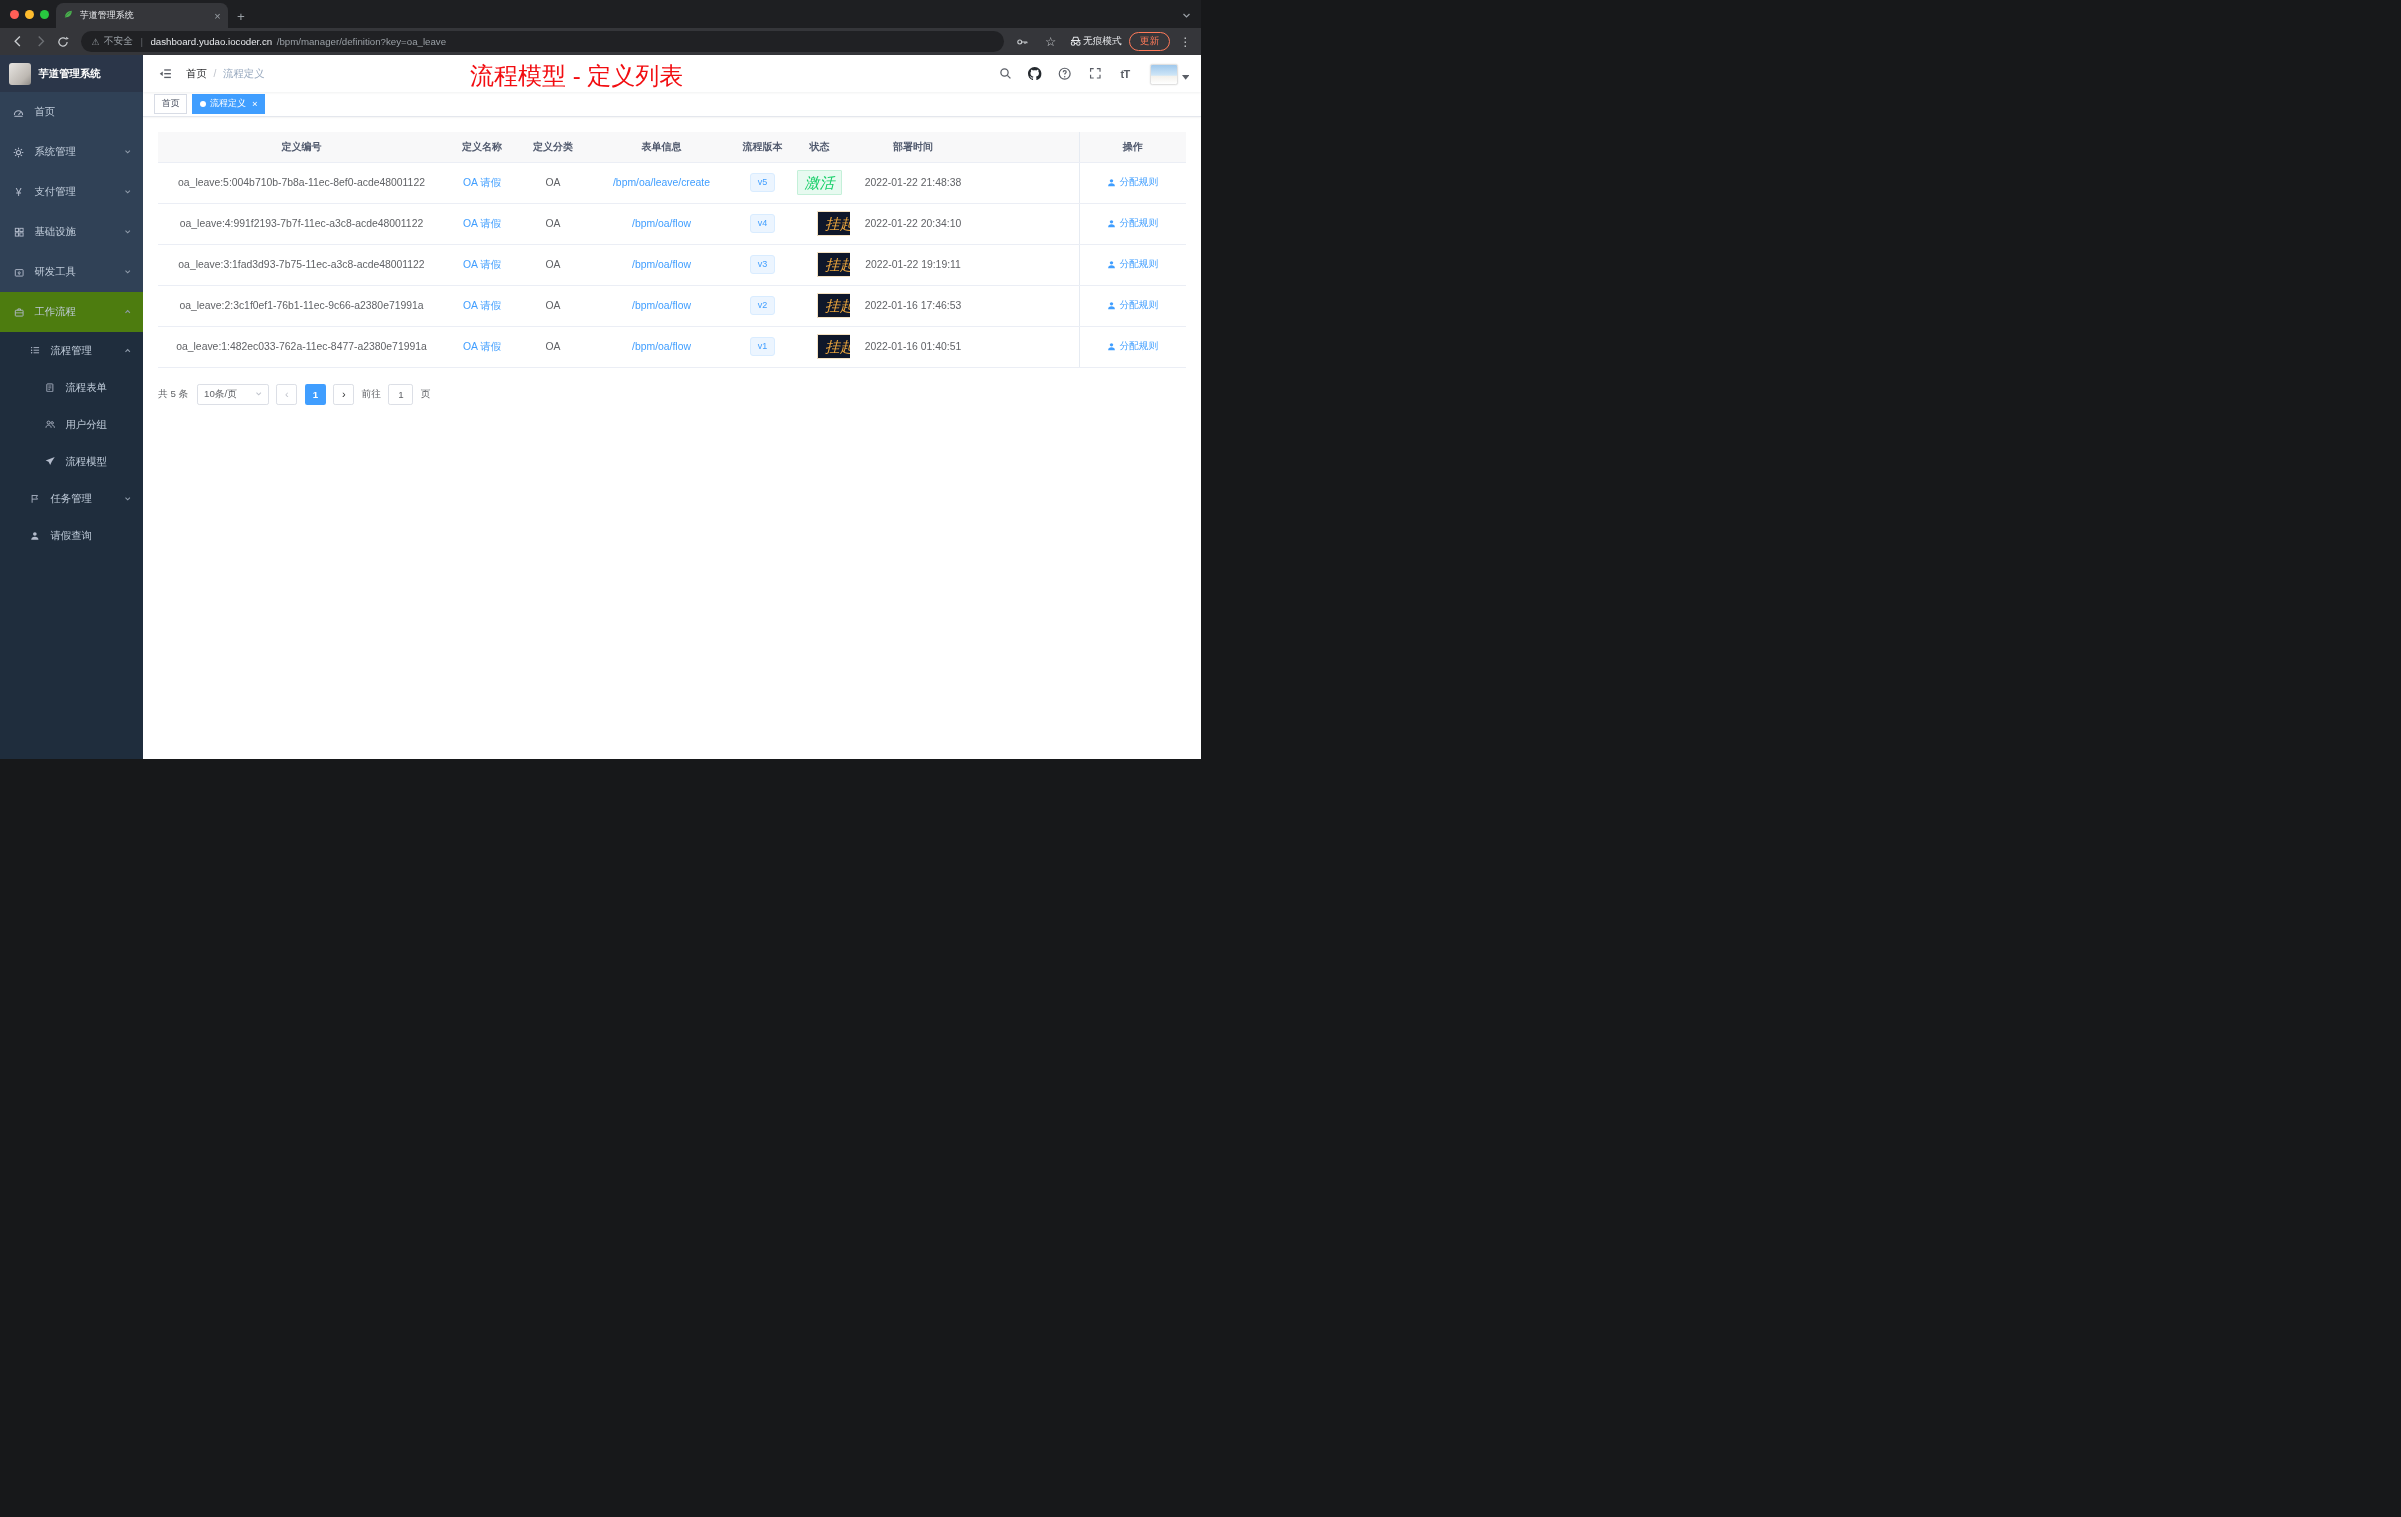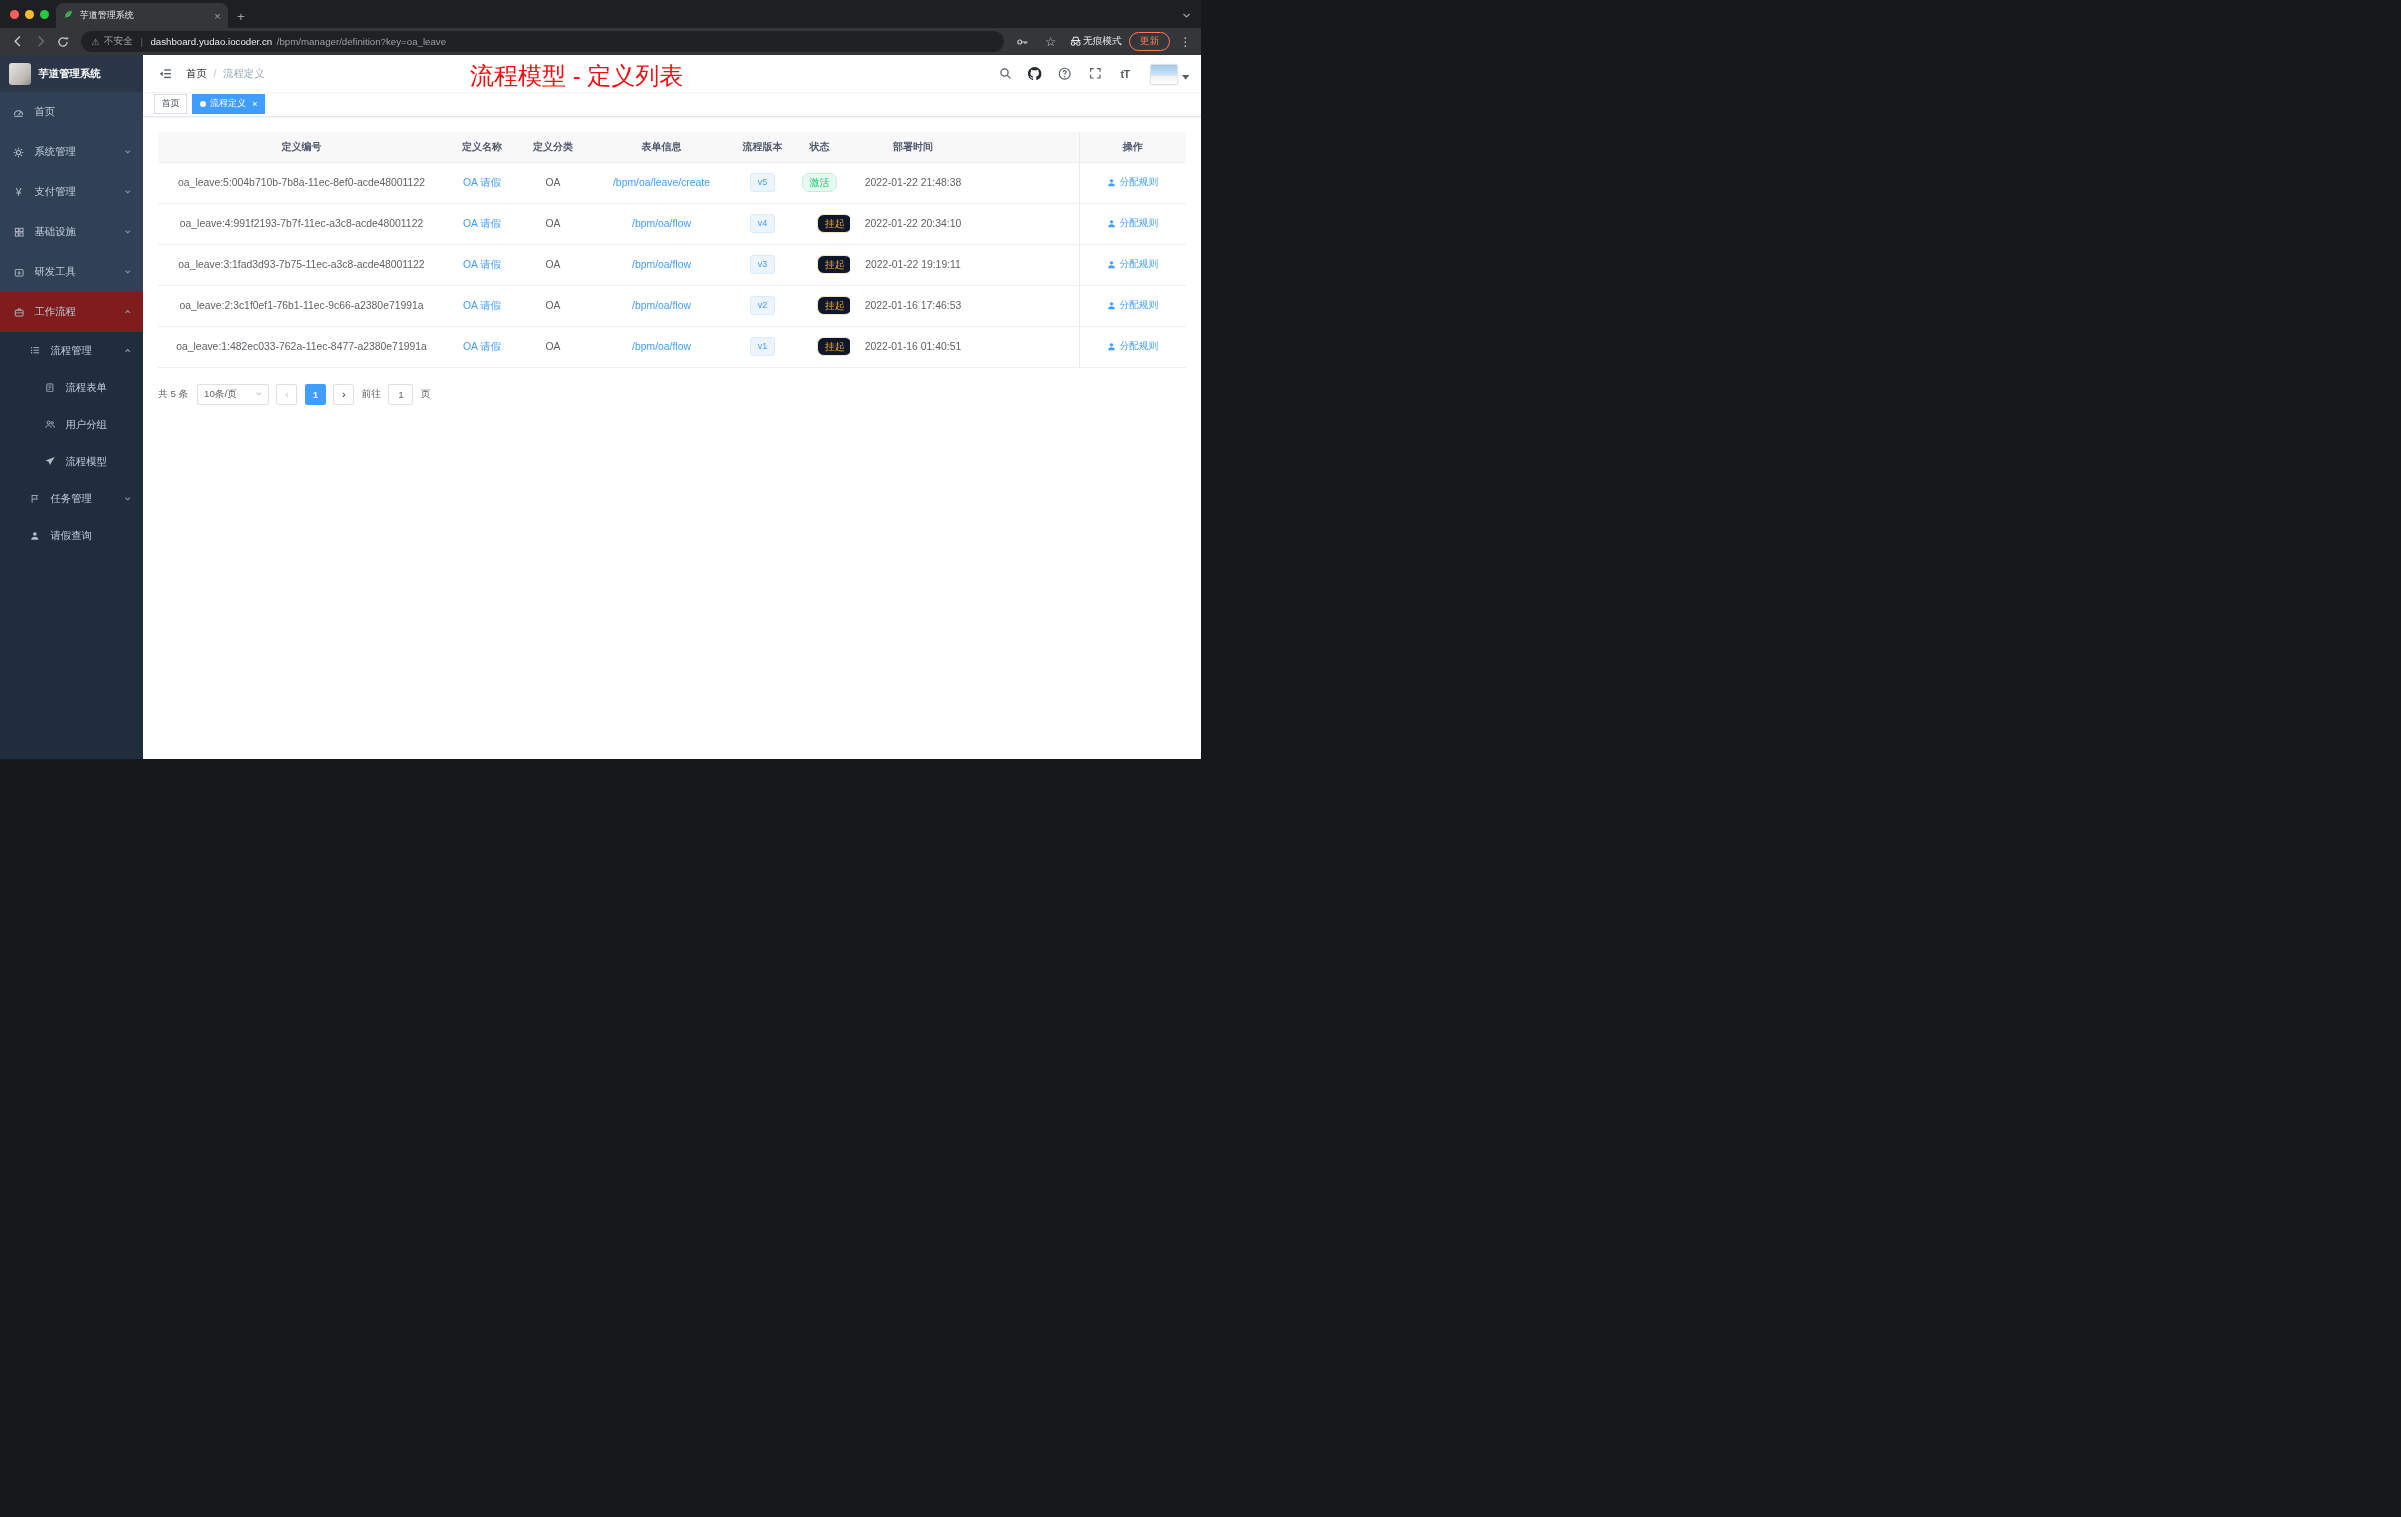--- a/index.html
+++ b/index.html
@@ -35,21 +35,21 @@
   .kebab { color:#c9cccf; font-size:12px; cursor:pointer; padding:0 2.2px; }
 
   
   .app { display:flex; height:704px; }
   .sidebar { width:143px; background:#1f2d3d; color:#bfcbd9; flex-shrink:0; display:flex; flex-direction:column; }
   .sidebar-top { background:#304156; }
   .logo-row { height:37px; display:flex; align-items:center; gap:7.4px; padding:0 9px; background:#2b3649; }
   .logo-img { width:22px; height:22px; border-radius:3px; background:linear-gradient(135deg,#e8e6e2,#bdb8b2 70%,#8d8a86); }
   .logo-title { color:#fff; font-size:10.4px; font-weight:bold; white-space:nowrap; }
   .menu-item { height:40px; display:flex; align-items:center; padding:0 12px; font-size:10.4px; cursor:pointer; gap:9px; }
-  .menu-item.active { background:#7f1d1d; }
+  .menu-item.active { background:#4d7c0f; }
   .menu-item .mi-icon { width:13.4px; display:flex; justify-content:center; color:#b4bccc; font-size:10.4px; }
   .menu-item .mi-label { flex:1; white-space:nowrap; }
   .chev { color:#8f9bab; }
   .chev svg { display:block; }
   .submenu { background:#1f2d3d; flex:1; }
   .sub1 { height:37px; padding-left:28px; font-size:10.4px; }
   .sub2 { height:37px; padding-left:43px; font-size:10.4px; }
 
   .main { flex:1; display:flex; flex-direction:column; background:#fff; position:relative; min-width:0; }
 
@@ -88,21 +88,21 @@
   .content { flex:1; padding:15px; background:#fff; overflow:hidden; }
   table.def-table { width:100%; border-collapse:collapse; font-size:10.4px; color:#606266; table-layout:fixed; }
   .def-table th { background:#f8f8f9; height:30px; font-weight:bold; color:#515a6e; text-align:center;
                   border-bottom:0.7px solid #ebeef5; font-size:10px; }
   .def-table td { height:41px; border-bottom:0.7px solid #ebeef5; text-align:center; white-space:nowrap;
                   overflow:hidden; text-overflow:ellipsis; }
   .col-op { border-left:0.7px solid #e6ebf2; }
   .link { color:#409eff; cursor:pointer; text-decoration:none; }
   .ver-tag { display:inline-block; padding:2.2px 6.7px; background:#ecf5ff; border:0.7px solid #d9ecff;
              color:#409eff; border-radius:3px; font-size:9px; line-height:1.3; }
-  .status-tag { display:inline-block; padding:2.2px 6.7px; border-radius:7px; font-size:10px; line-height:1.3; }
+  .status-tag { display:inline-block; padding:2.2px 6.7px; border-radius:1px; font-size:15px; line-height:1.3;font-style:italic; }
   .st-success { background:#e7faf0; border:0.7px solid #c4f0d9; color:#13ce66; }
   .st-warning { background:#0f172a; border:0.7px solid #f6e3c3; color:#e6a23c;margin-left:28px; }
   .op-link { color:#409eff; font-size:9.7px; cursor:pointer; display:inline-flex; align-items:center; gap:3px; }
 
   
   .pagination { margin-top:16.3px; display:flex; align-items:center; gap:7.4px;
                 font-size:9.7px; color:#606266; }
   .pg-total { margin-right:1.5px; }
   .pg-select { width:72px; height:21px; border:0.7px solid #dcdfe6; border-radius:2.2px; display:flex;
                align-items:center; justify-content:space-between; padding:0 6px; color:#606266; cursor:pointer; }

